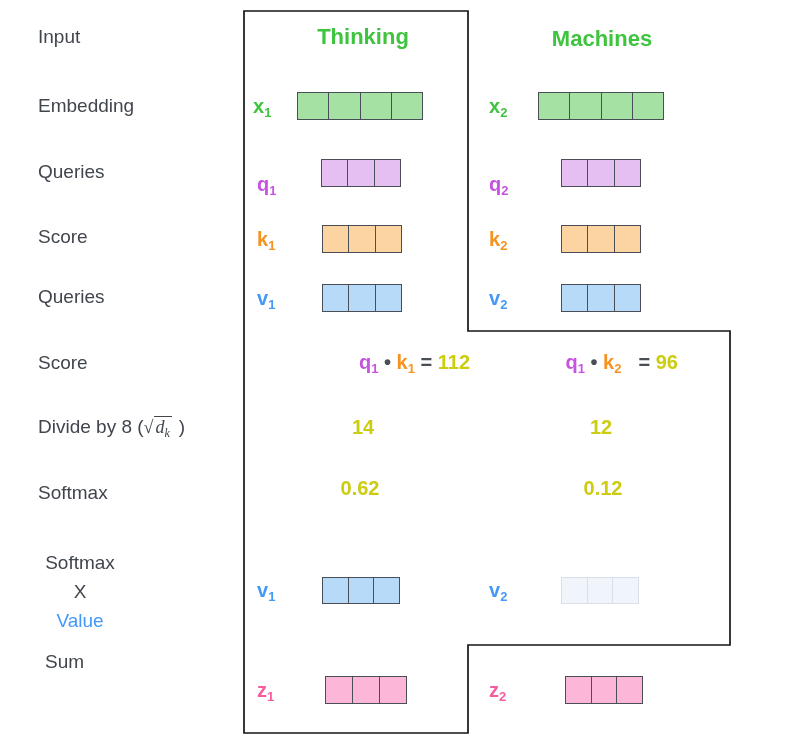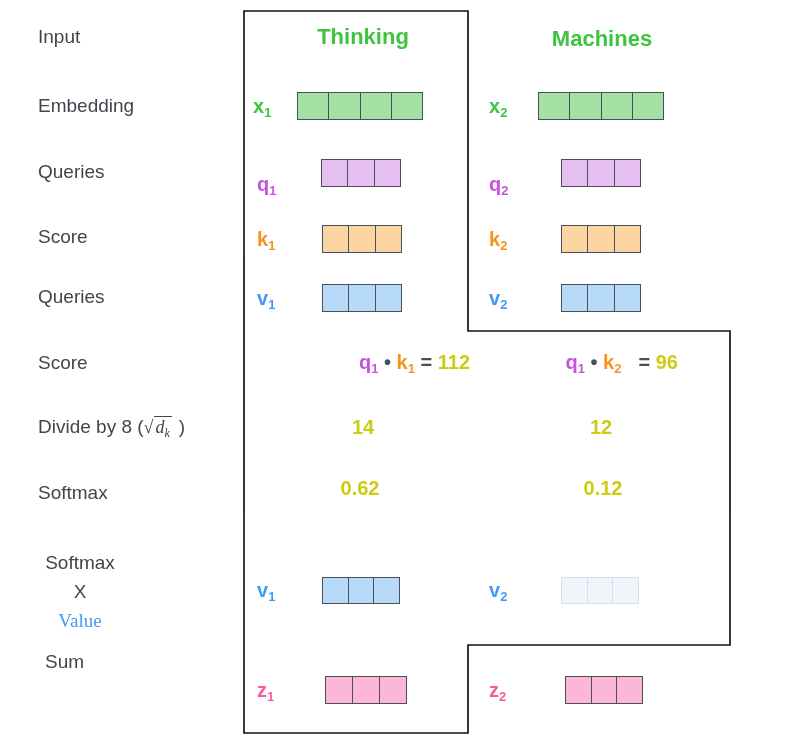--- a/index.html
+++ b/index.html
@@ -6,21 +6,21 @@
   .canvas{
     position:relative;width:786px;height:747px;background:#ffffff;
     font-family:"Liberation Sans",sans-serif;overflow:hidden;border-radius:32px;
   }
   .outline-svg{position:absolute;left:0;top:0;}
   .rowlabel{
     position:absolute;font-size:19px;color:var(--label-text);
     white-space:nowrap;
   }
   .sxv{position:absolute;text-align:center;line-height:29px;font-size:19px;color:var(--label-text);}
-  .sxv .blue-t{color:var(--blue);font-family:Liberation Serif, serif;}
+  .sxv .blue-t{color:var(--blue);}
   .header{
     position:absolute;font-size:22px;font-weight:bold;color:var(--green);
     text-align:center;white-space:nowrap;
   }
   .vlabel{
     position:absolute;width:42px;font-size:20px;font-weight:bold;
     text-align:left;white-space:nowrap;line-height:24px;
   }
   sub{font-size:13px;font-weight:bold;vertical-align:-4px;line-height:0;}
   .vec{

